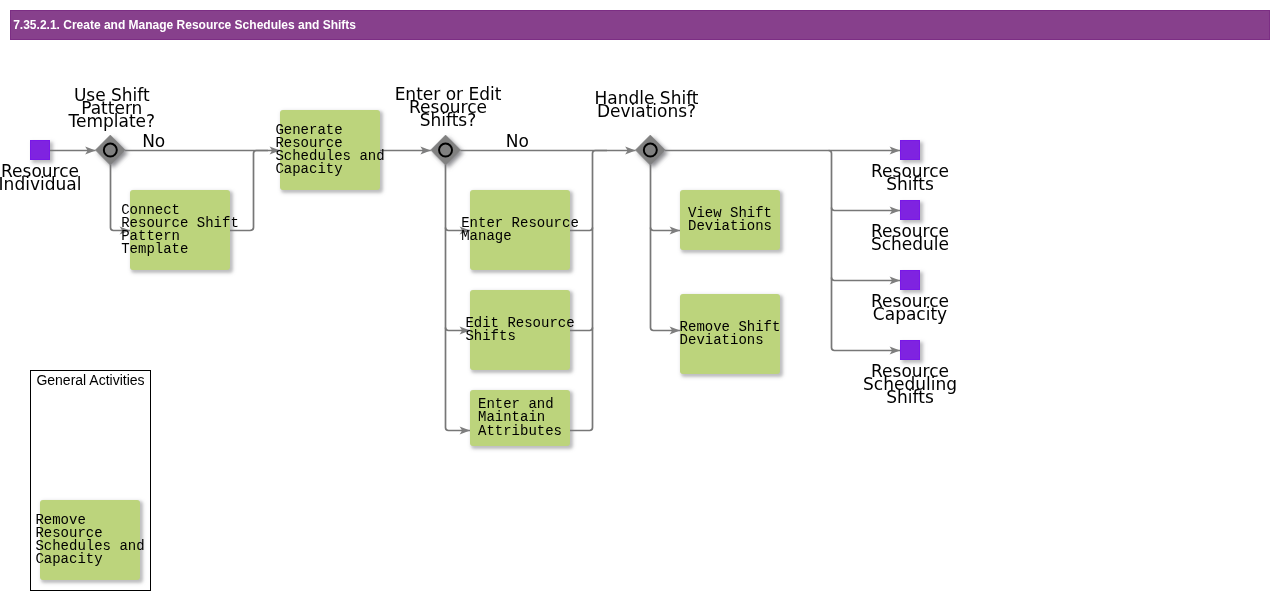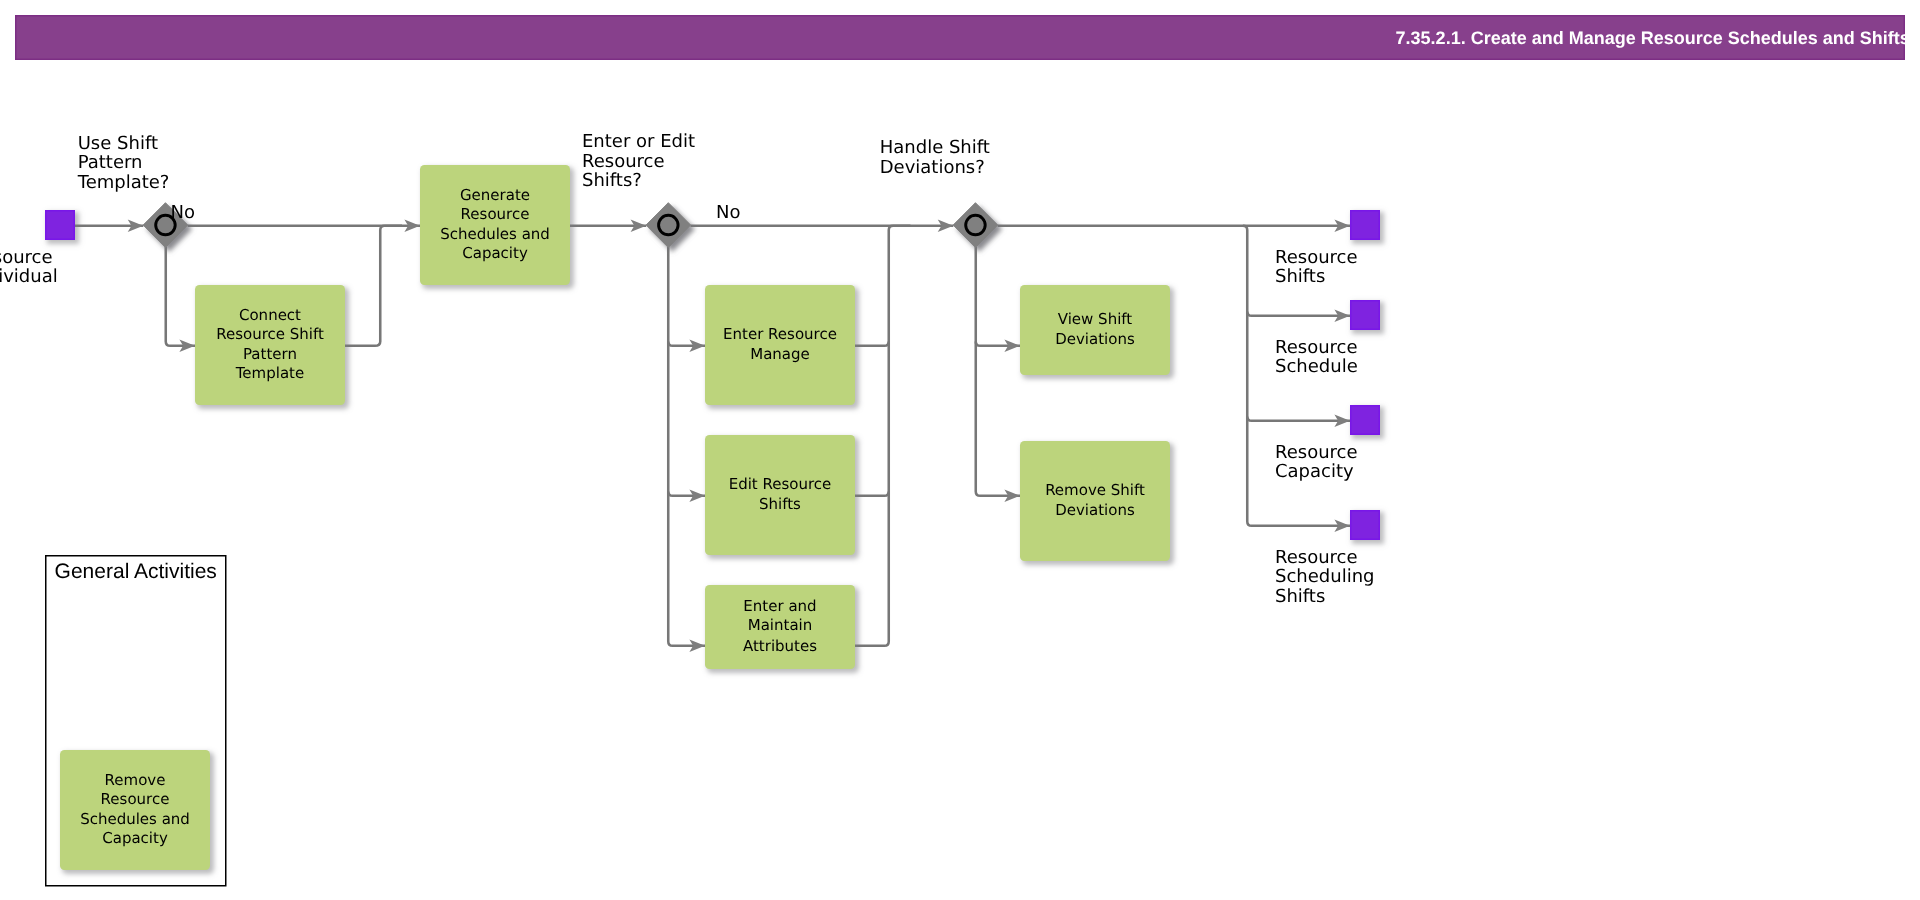--- a/index.html
+++ b/index.html
@@ -6,37 +6,37 @@
   html,body{margin:0;padding:0;}
   body{width:1280px;height:600px;background:#ffffff;overflow:hidden;
        font-family:"DejaVu Sans",sans-serif;
        -webkit-font-smoothing:antialiased;}
   #canvas{position:relative;width:1280px;height:600px;transform:translateZ(0);}
 
   
   .titlebar{position:absolute;left:10px;top:10px;width:1260px;height:30px;
             background:#87408C;box-sizing:border-box;border:1px solid #7C2E84;}
   .titlebar .title{position:absolute;left:2.2px;top:-1px;width:1260px;height:30px;transform:translateZ(0);
-            line-height:30px;text-align:right;color:#ffffff;
+            line-height:30px;text-align:left;color:#ffffff;
             font-family:"Liberation Sans",sans-serif;font-weight:bold;font-size:12px;}
 
   
   #wires{position:absolute;left:0;top:0;width:1280px;height:600px;pointer-events:none;}
 
   
   .task{position:absolute;background:#BCD47C;border-radius:3px;
         box-shadow:2px 2px 3.3px 0.5px rgba(124,124,127,0.50);
         display:flex;align-items:center;justify-content:center;box-sizing:border-box;}
-  .task .lbl{text-align:center;color:#000;font-size:10px;line-height:13.05px;white-space:pre;}
+  .task .lbl{text-align:left;color:#000;font-size:14px;line-height:13.05px;white-space:pre;font-family:Liberation Mono, monospace;}
 
   .dataobj{position:absolute;width:20px;height:20px;background:#7F23E0;box-sizing:border-box;border:1px solid #7917E8;
            box-shadow:2px 2px 3.3px 0.5px rgba(124,124,127,0.50);}
 
-  .nodelabel{position:absolute;color:#000;
-             font-size:12px;line-height:13.05px;white-space:pre;}
+  .nodelabel{position:absolute;text-align:center;color:#000;
+             font-size:17px;line-height:13.05px;white-space:pre;}
 
   .group{position:absolute;border:1px solid #000;box-sizing:border-box;background:transparent;}
   .grouptitle{position:absolute;text-align:center;color:#000;font-size:14px;line-height:13px;
               font-family:"Liberation Sans",sans-serif;}
 </style>
 </head>
 <body>
 
 <div id="canvas">
 

